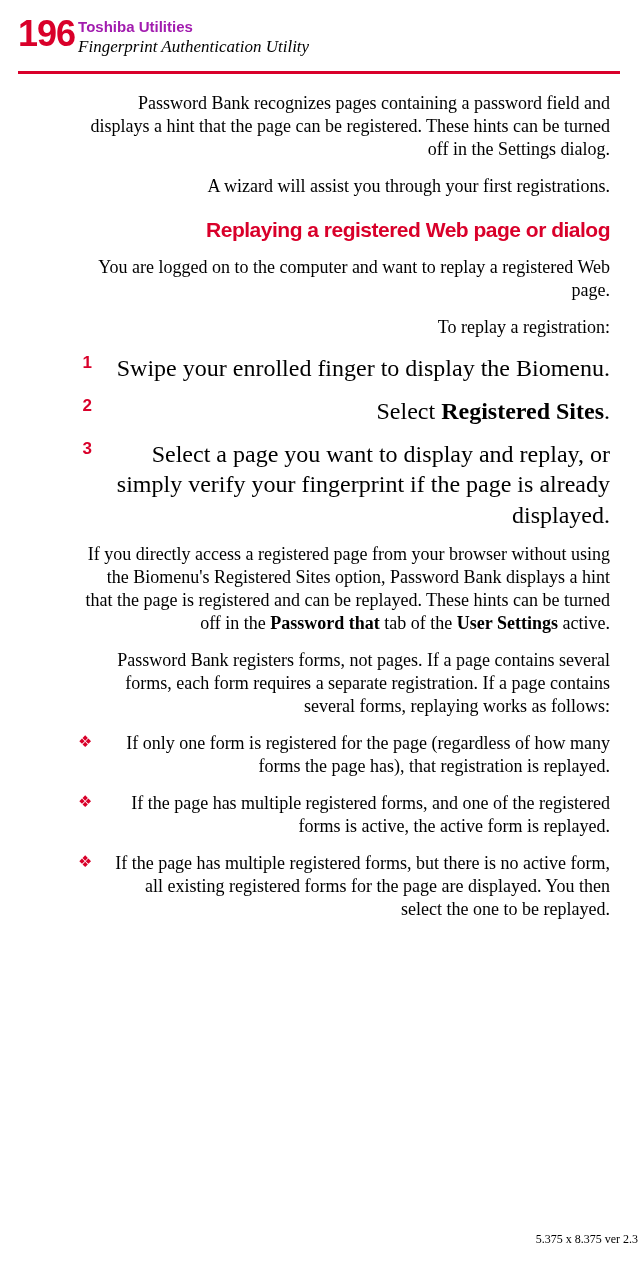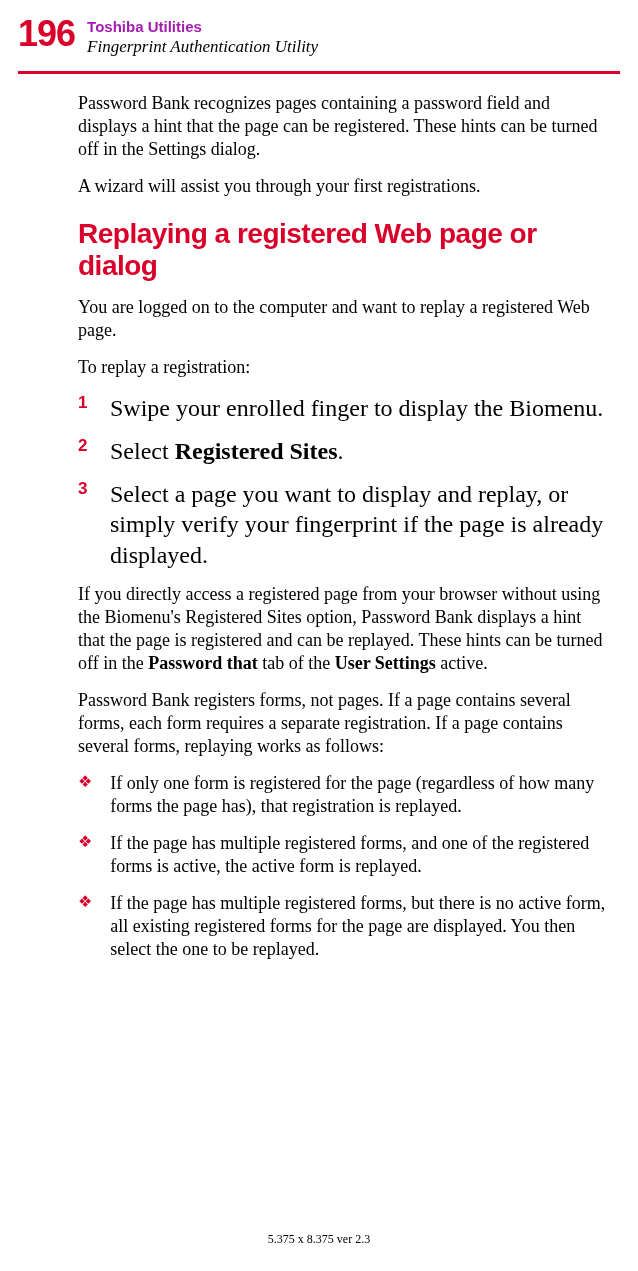--- a/index.html
+++ b/index.html
@@ -8,21 +8,21 @@
     width: 638px;
     height: 1271px;
     background: #fff;
     color: #000;
     position: relative;
     padding: 16px 18px 0 18px;
   }
   .header-row {
     display: flex;
     align-items: flex-start;
-    gap: 12px;
+    gap: 3px;
     margin-bottom: 14px;
   }
   .page-number {
     font-family: Arial, Helvetica, sans-serif;
     font-weight: bold;
     font-size: 36px;
     color: #d9002a;
     letter-spacing: -1px;
     line-height: 1;
   }
@@ -42,31 +42,32 @@
     margin-top: 2px;
   }
   .divider {
     border: none;
     border-top: 3px solid #d9002a;
     margin: 8px 0 18px 0;
   }
   .content {
     padding-left: 60px;
     padding-right: 10px;
+    text-align: right;
   }
   .para {
     font-size: 18px;
     line-height: 1.28;
     margin-bottom: 14px;
   }
   .heading-red {
     font-family: Arial, Helvetica, sans-serif;
     font-weight: bold;
     color: #d9002a;
-    font-size: 28px;
+    font-size: 21px;
     margin-top: 20px;
     margin-bottom: 14px;
     letter-spacing: -0.5px;
   }
   .step {
     display: flex;
     gap: 18px;
     margin-bottom: 12px;
   }
   .step-num {
@@ -95,21 +96,21 @@
     font-size: 18px;
     line-height: 1.28;
     flex: 1;
   }
   .bold { font-weight: bold; }
   .footer {
     position: absolute;
     bottom: 24px;
     left: 0;
     width: 100%;
-    text-align: center;
+    text-align: right;
     font-size: 12px;
     color: #000;
   }
 </style>
 </head>
 <body>
 
 <div class="header-row">
   <div class="page-number">196</div>
   <div class="header-titles">

